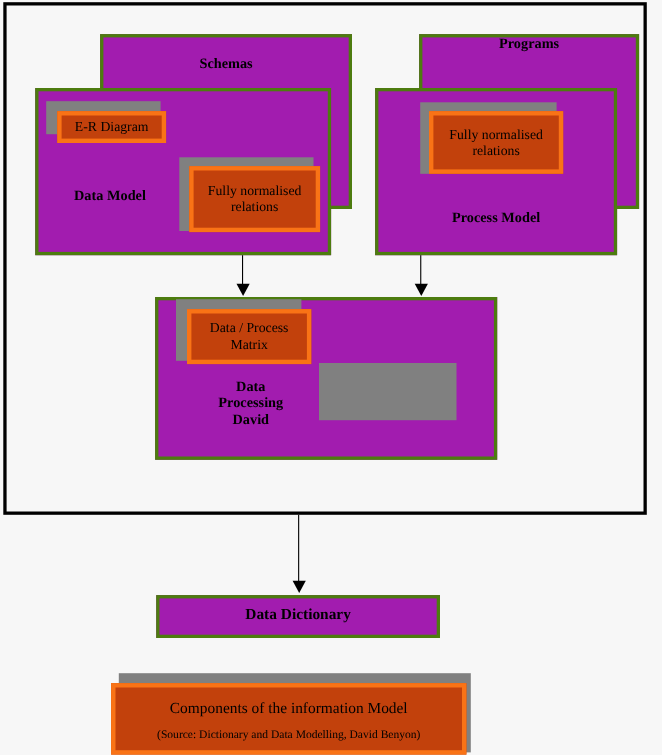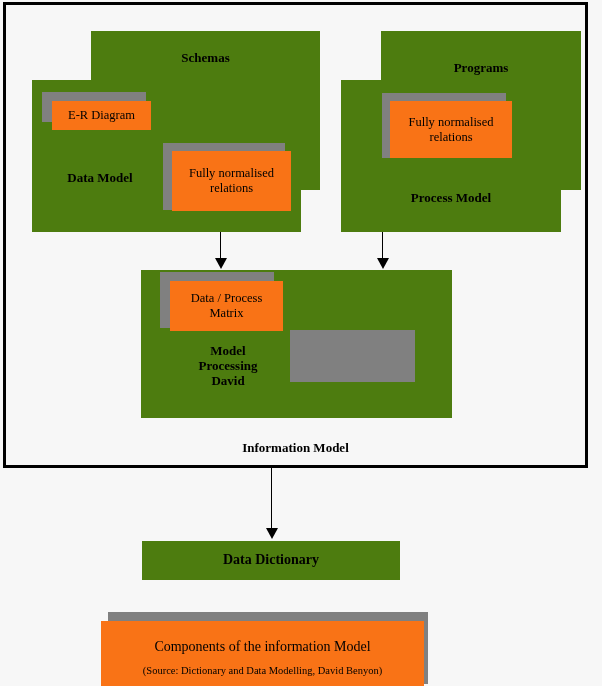--- a/index.html
+++ b/index.html
@@ -26,26 +26,26 @@
 
   
   .outer-frame {
     border: 3px solid #000;
     background: #f7f7f7;
   }
 
   
   .rect {
     border: 3px solid #4d7c0f;
-    background: #4d7c0f;
+    background: #a21caf;
     padding-left: 26px;
   }
   .rect-white {
-    border: 6px solid #f97316;
-    background: #f97316;
+    border: 4px solid #f97316;
+    background: #c2410c;
   }
 
   
   .shadow-plate {
     background: #808080;
   }
 
   
   .lbl {
     position: absolute;
@@ -102,21 +102,21 @@
 <body>
 
 <div id="canvas">
 
   <div class="abs outer-frame" style="left:3px; top:2px; width:585px; height:466px;"></div>
 
   <div class="abs rect" style="left:91px; top:31px; width:229px; height:159px;"></div>
   <div class="lbl lbl-bold t13" style="left:91px; top:51px; width:229px;">Schemas</div>
 
   <div class="abs rect" style="left:381px; top:31px; width:200px; height:159px;"></div>
-  <div class="lbl lbl-bold t13" style="left:381px; top:61px; width:200px;">Programs</div>
+  <div class="lbl lbl-bold t13" style="left:381px; top:33px; width:200px;">Programs</div>
 
   <div class="abs rect" style="left:32px; top:80px; width:269px; height:152px;"></div>
   <div class="lbl lbl-bold t13" style="left:40px; top:171px; width:120px;">Data Model</div>
 
   <div class="abs shadow-plate" style="left:42px; top:92px; width:104px; height:30px;"></div>
   <div class="abs rect-white" style="left:52px; top:101px; width:99px; height:29px;">
     <div class="card-text t12">E-R Diagram</div>
   </div>
 
   <div class="abs shadow-plate" style="left:163px; top:143px; width:122px; height:67px;"></div>
@@ -143,38 +143,37 @@
   </div>
 
   <div class="arrow-line" style="left:220px; top:232px; height:28px;"></div>
   <div class="arrow-head" style="left:215px; top:258px;"></div>
 
   <div class="arrow-line" style="left:382px; top:232px; height:28px;"></div>
   <div class="arrow-head" style="left:377px; top:258px;"></div>
 
   <div class="abs rect" style="left:141px; top:270px; width:311px; height:148px;"></div>
   <div class="lbl lbl-bold t13" style="left:168px; top:344px; width:120px;">
-    <span>Model</span><br>
+    <span>Data</span><br>
     <span>Processing</span><br>
     <span>David</span>
   </div>
 
   <div class="abs shadow-plate" style="left:160px; top:272px; width:114px; height:56px;"></div>
   <div class="abs rect-white" style="left:170px; top:281px; width:113px; height:50px;">
     <div class="card-text t12">
       <span>
         <span>Data / Process</span><br>
         <span>Matrix</span>
       </span>
     </div>
   </div>
 
   <div class="abs shadow-plate" style="left:290px; top:330px; width:125px; height:52px;"></div>
 
-  <div class="lbl lbl-bold t13" style="left:3px; top:441px; width:585px;">Information Model</div>
 
   <div class="arrow-line" style="left:271px; top:468px; height:61px;"></div>
   <div class="arrow-head" style="left:266px; top:528px;"></div>
 
   <div class="abs rect" style="left:142px; top:541px; width:258px; height:39px;">
     <div class="card-text t14" style="font-weight:bold;">Data Dictionary</div>
   </div>
 
   <div class="abs shadow-plate" style="left:108px; top:612px; width:320px; height:72px;"></div>
   <div class="abs rect-white" style="left:101px; top:621px; width:323px; height:65px; padding-top:12px;">

